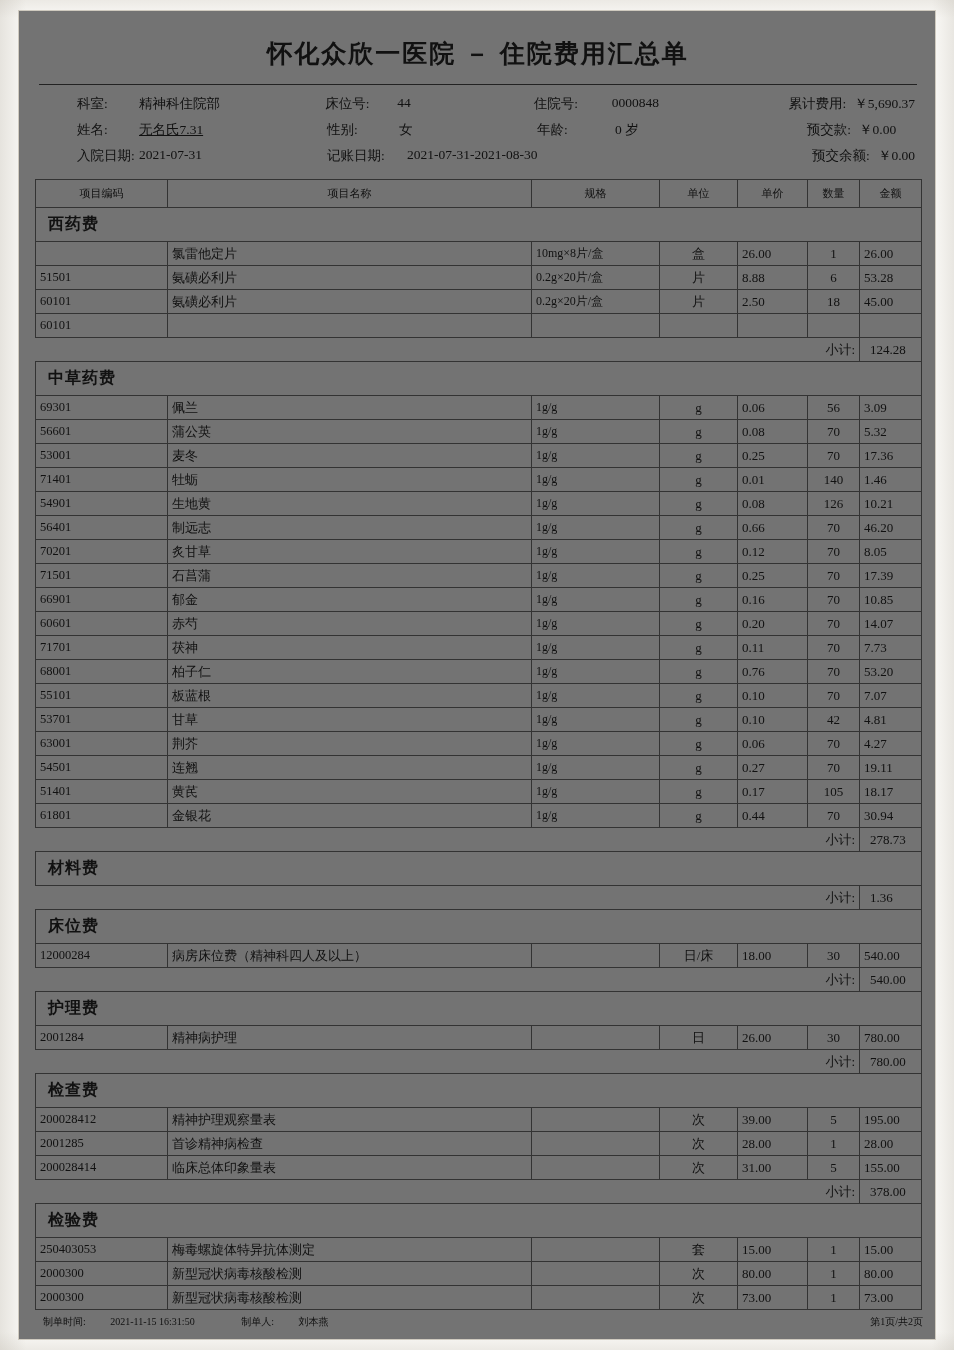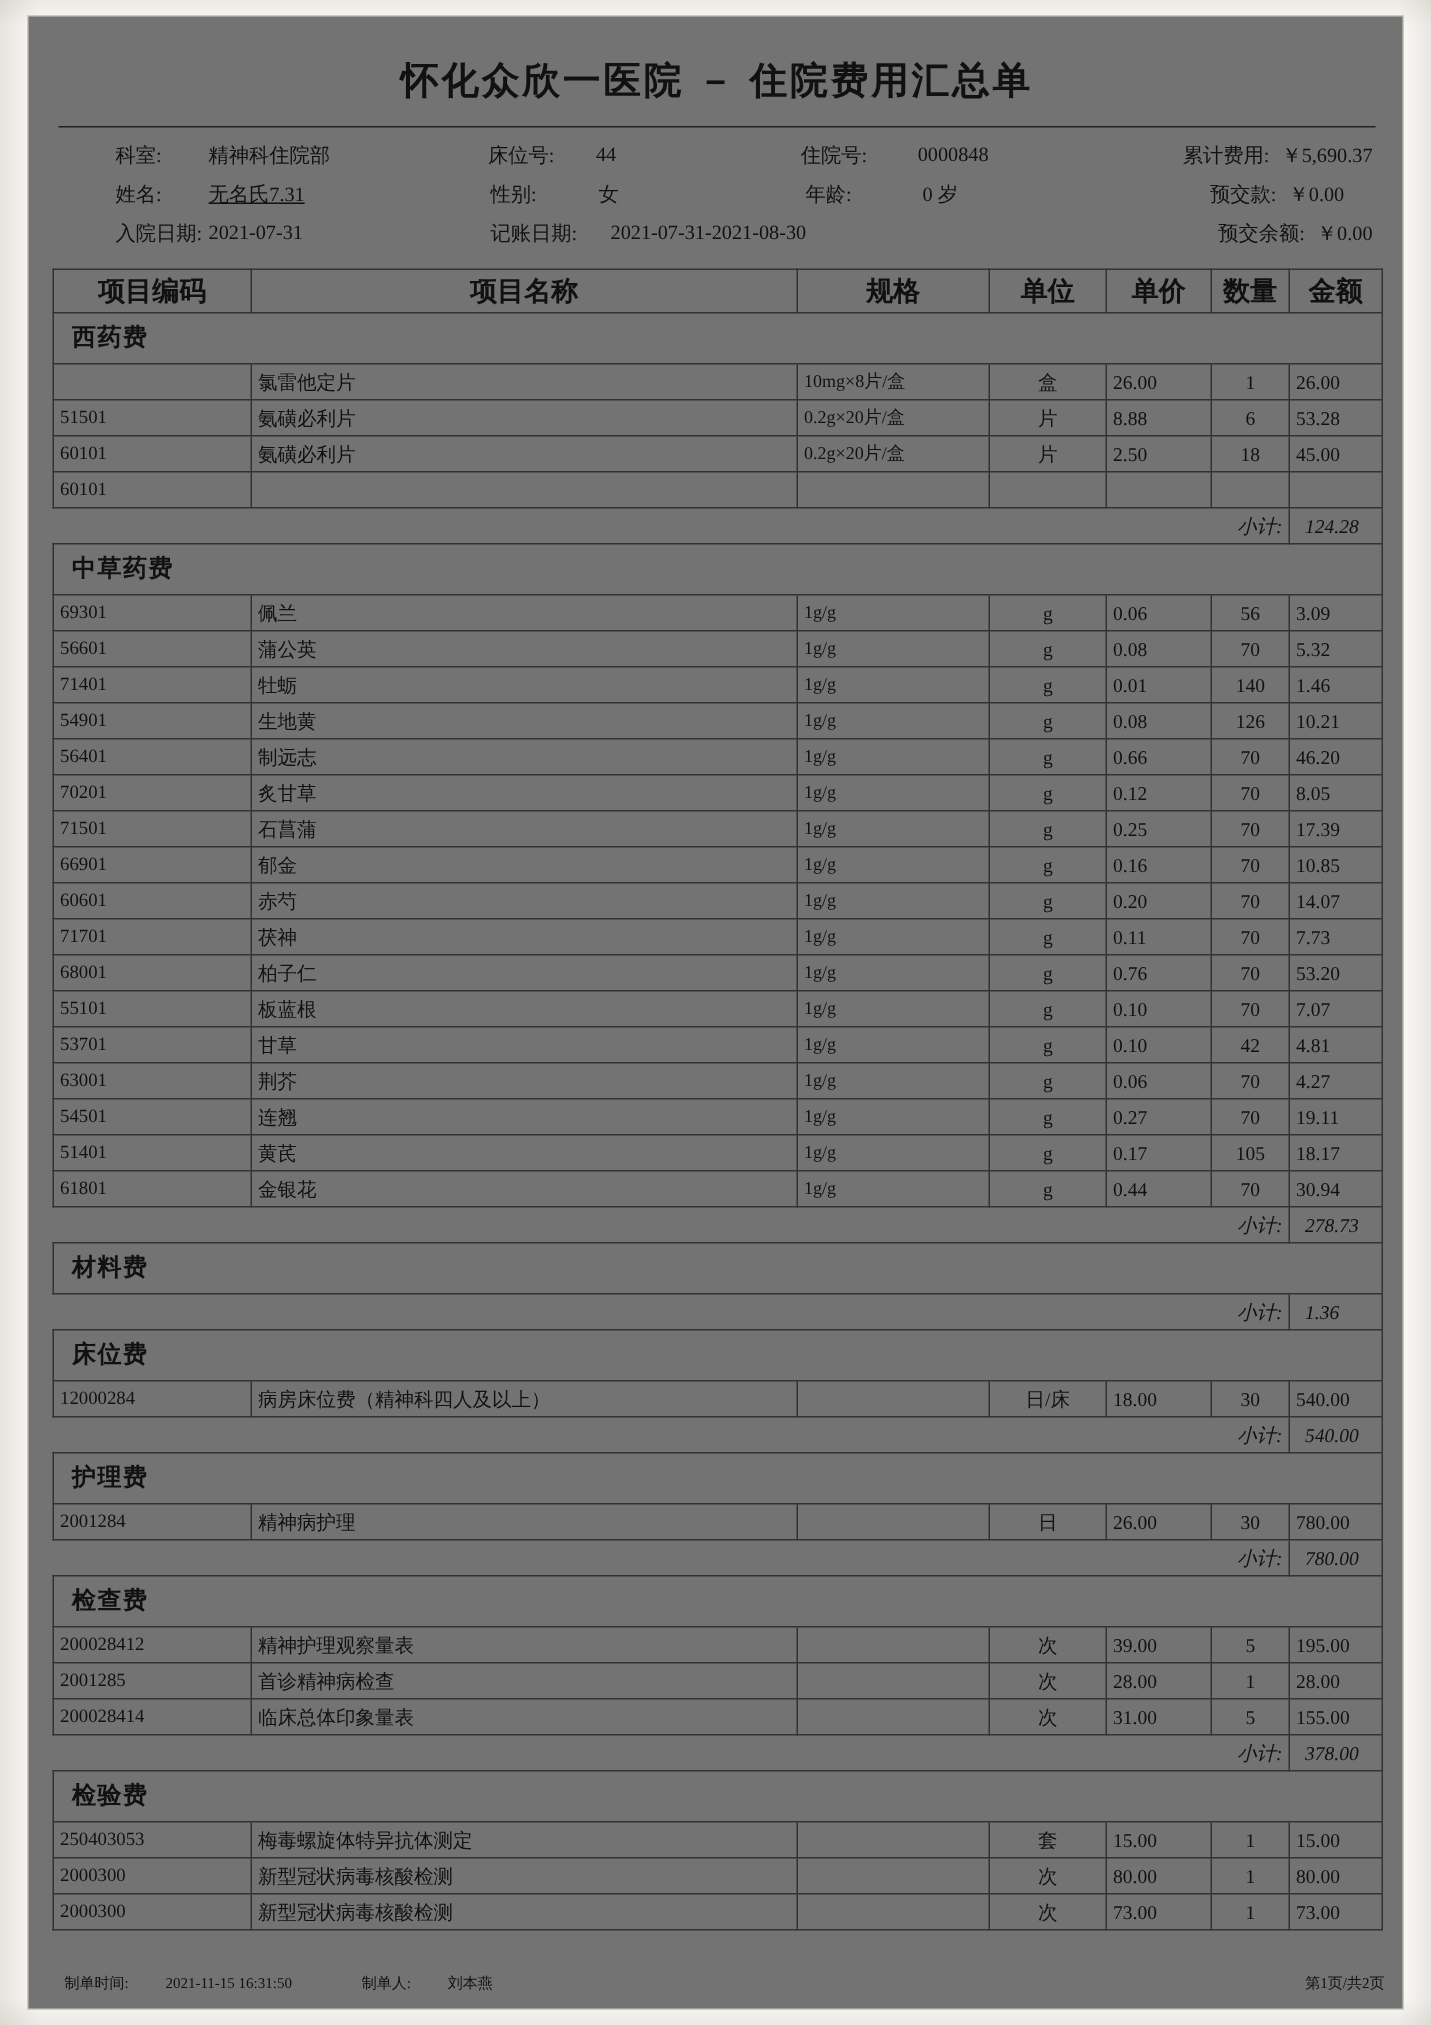--- a/index.html
+++ b/index.html
@@ -92,41 +92,40 @@
   }
   table.bill th, table.bill td {
     border: 1px solid #333;
     padding: 2px 4px;
     height: 24px;
     box-sizing: border-box;
     vertical-align: middle;
   }
   table.bill th {
     text-align: center;
-    font-weight: bold;
-    font-size: 18px;
+    font-weight: normal;
+    font-size: 11px;
     height: 28px;
   }
   td.code { padding-left: 6px; font-size: 12.5px; }
   td.name { padding-left: 26px; }
   td.spec { padding-left: 8px; font-size: 12px; }
   td.unit { text-align: center; }
   td.price { padding-left: 8px; }
   td.qty { text-align: center; }
   td.amt { padding-left: 8px; }
   tr.group td {
     font-size: 16px;
     font-weight: bold;
     padding-left: 12px;
     height: 34px;
     letter-spacing: 1px;
   }
   tr.subtotal td {
     text-align: right;
-    font-style: italic;
     font-size: 13px;
     padding-right: 6px;
   }
   tr.subtotal td.sublabel { text-align: right; padding-right: 4px; }
   tr.subtotal td.subval { text-align: left; padding-left: 10px; }
   .footer {
     position: absolute;
     left: 16px;
     right: 4px;
     bottom: 10px;
@@ -283,20 +282,29 @@
             <tr>
               <td class="code">56601</td>
               <td class="name">蒲公英</td>
               <td class="spec">1g/g</td>
               <td class="unit">g</td>
               <td class="price">0.08</td>
               <td class="qty">70</td>
               <td class="amt">5.32</td>
             </tr>
             <tr>
+              <td class="code">53001</td>
+              <td class="name">麦冬</td>
+              <td class="spec">1g/g</td>
+              <td class="unit">g</td>
+              <td class="price">0.25</td>
+              <td class="qty">70</td>
+              <td class="amt">17.36</td>
+            </tr>
+            <tr>
               <td class="code">71401</td>
               <td class="name">牡蛎</td>
               <td class="spec">1g/g</td>
               <td class="unit">g</td>
               <td class="price">0.01</td>
               <td class="qty">140</td>
               <td class="amt">1.46</td>
             </tr>
             <tr>
               <td class="code">54901</td>

